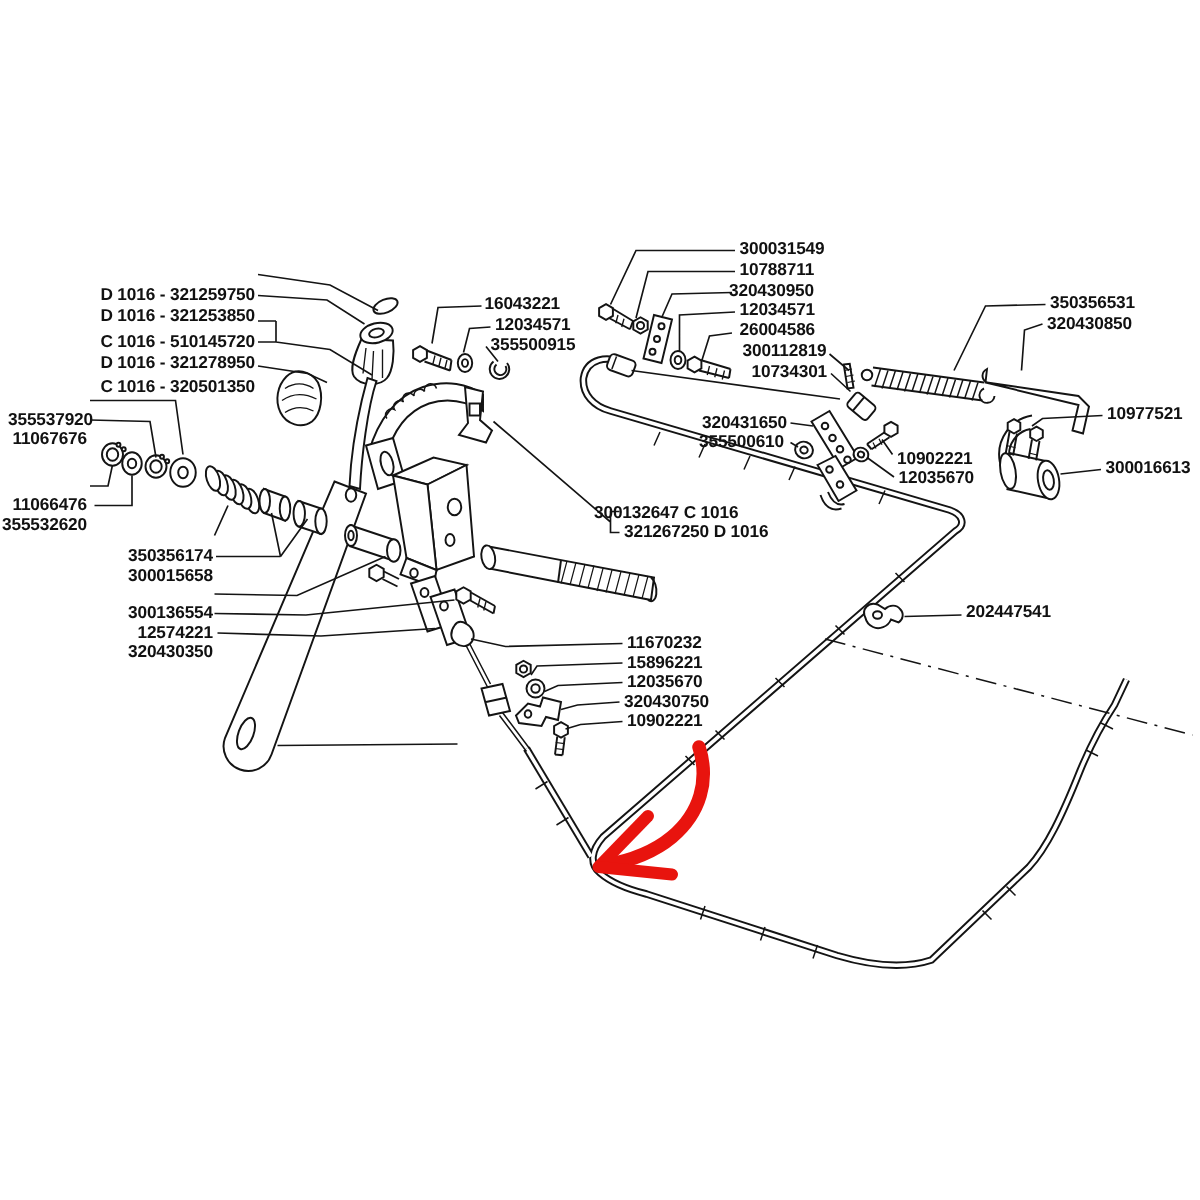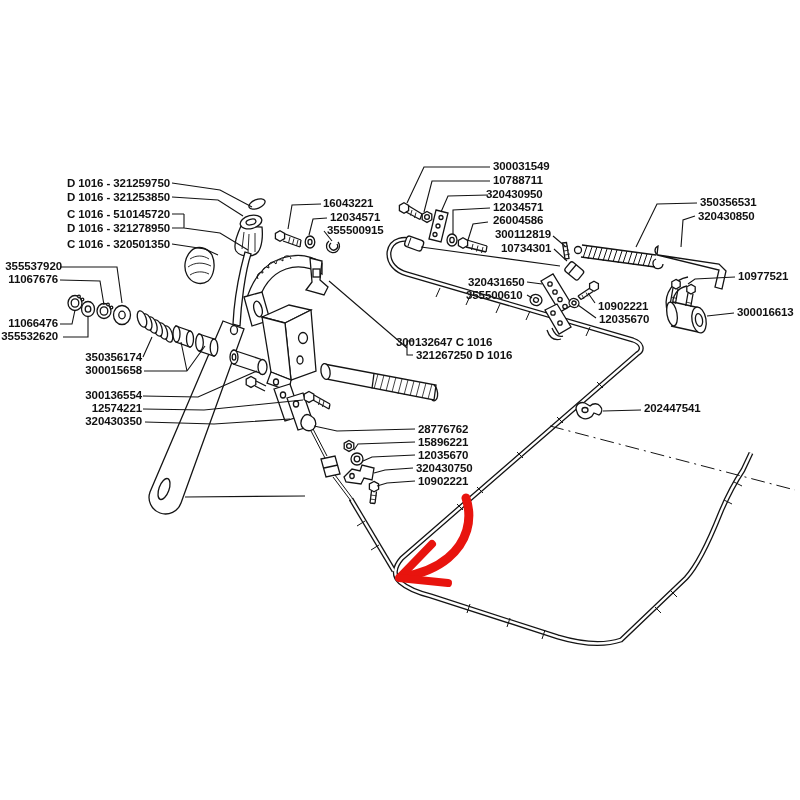--- a/index.html
+++ b/index.html
@@ -1,21 +1,21 @@
 <!DOCTYPE html>
 <html><head>
 <meta charset="utf-8">
 <style>
   html,body{margin:0;padding:0;background:#fff;}
   .stage{position:relative;width:800px;height:800px;background:#fff;overflow:hidden;
          font-family:"Liberation Sans",sans-serif;}
   .stage svg{position:absolute;left:0;top:0;}
   .lbl{position:absolute;font-weight:bold;font-size:11.5px;line-height:13px;color:#111;
        white-space:nowrap;letter-spacing:-0.1px;}
-  .lbl.r{text-align:right;}
+  .lbl.r{text-align:right;margin-top:14px;}
 </style>
 </head>
 <body>
 
 <div class="stage">
 
 <svg width="800" height="800" viewBox="0 0 800 800">
 
   <g>
     <path d="M420,244 C404,235 391,240 389,252 C388,263 396,271 407,274 L633,340 C642,343 644,350 637,354 L402,558 C394,567 393,576 400,582 C408,589 419,593 431,596 L558,637 C585,645 606,645 621,640 L686,578 C698,565 708,544 720,514 C727,497 735,482 743,470 L751,453" fill="none" stroke="#141414" stroke-width="5"></path>
@@ -357,19 +357,19 @@
   <div class="lbl" style="left:698px;top:210px">320430850</div>
   <div class="lbl" style="left:738px;top:270px">10977521</div>
   <div class="lbl" style="left:737px;top:306px">300016613</div>
   <div class="lbl" style="left:468px;top:276px">320431650</div>
   <div class="lbl" style="left:466px;top:289px">355500610</div>
   <div class="lbl" style="left:598px;top:300px">10902221</div>
   <div class="lbl" style="left:599px;top:313px">12035670</div>
   <div class="lbl" style="left:396px;top:336px">300132647 C 1016</div>
   <div class="lbl" style="left:416px;top:349px">321267250 D 1016</div>
   <div class="lbl" style="left:644px;top:402px">202447541</div>
-  <div class="lbl" style="left:418px;top:423px">28776762</div>
+  <div class="lbl" style="left:418px;top:423px">11670232</div>
   <div class="lbl" style="left:418px;top:436px">15896221</div>
   <div class="lbl" style="left:418px;top:449px">12035670</div>
   <div class="lbl" style="left:416px;top:462px">320430750</div>
   <div class="lbl" style="left:418px;top:475px">10902221</div>
 
 </div>
 
 </body></html>

